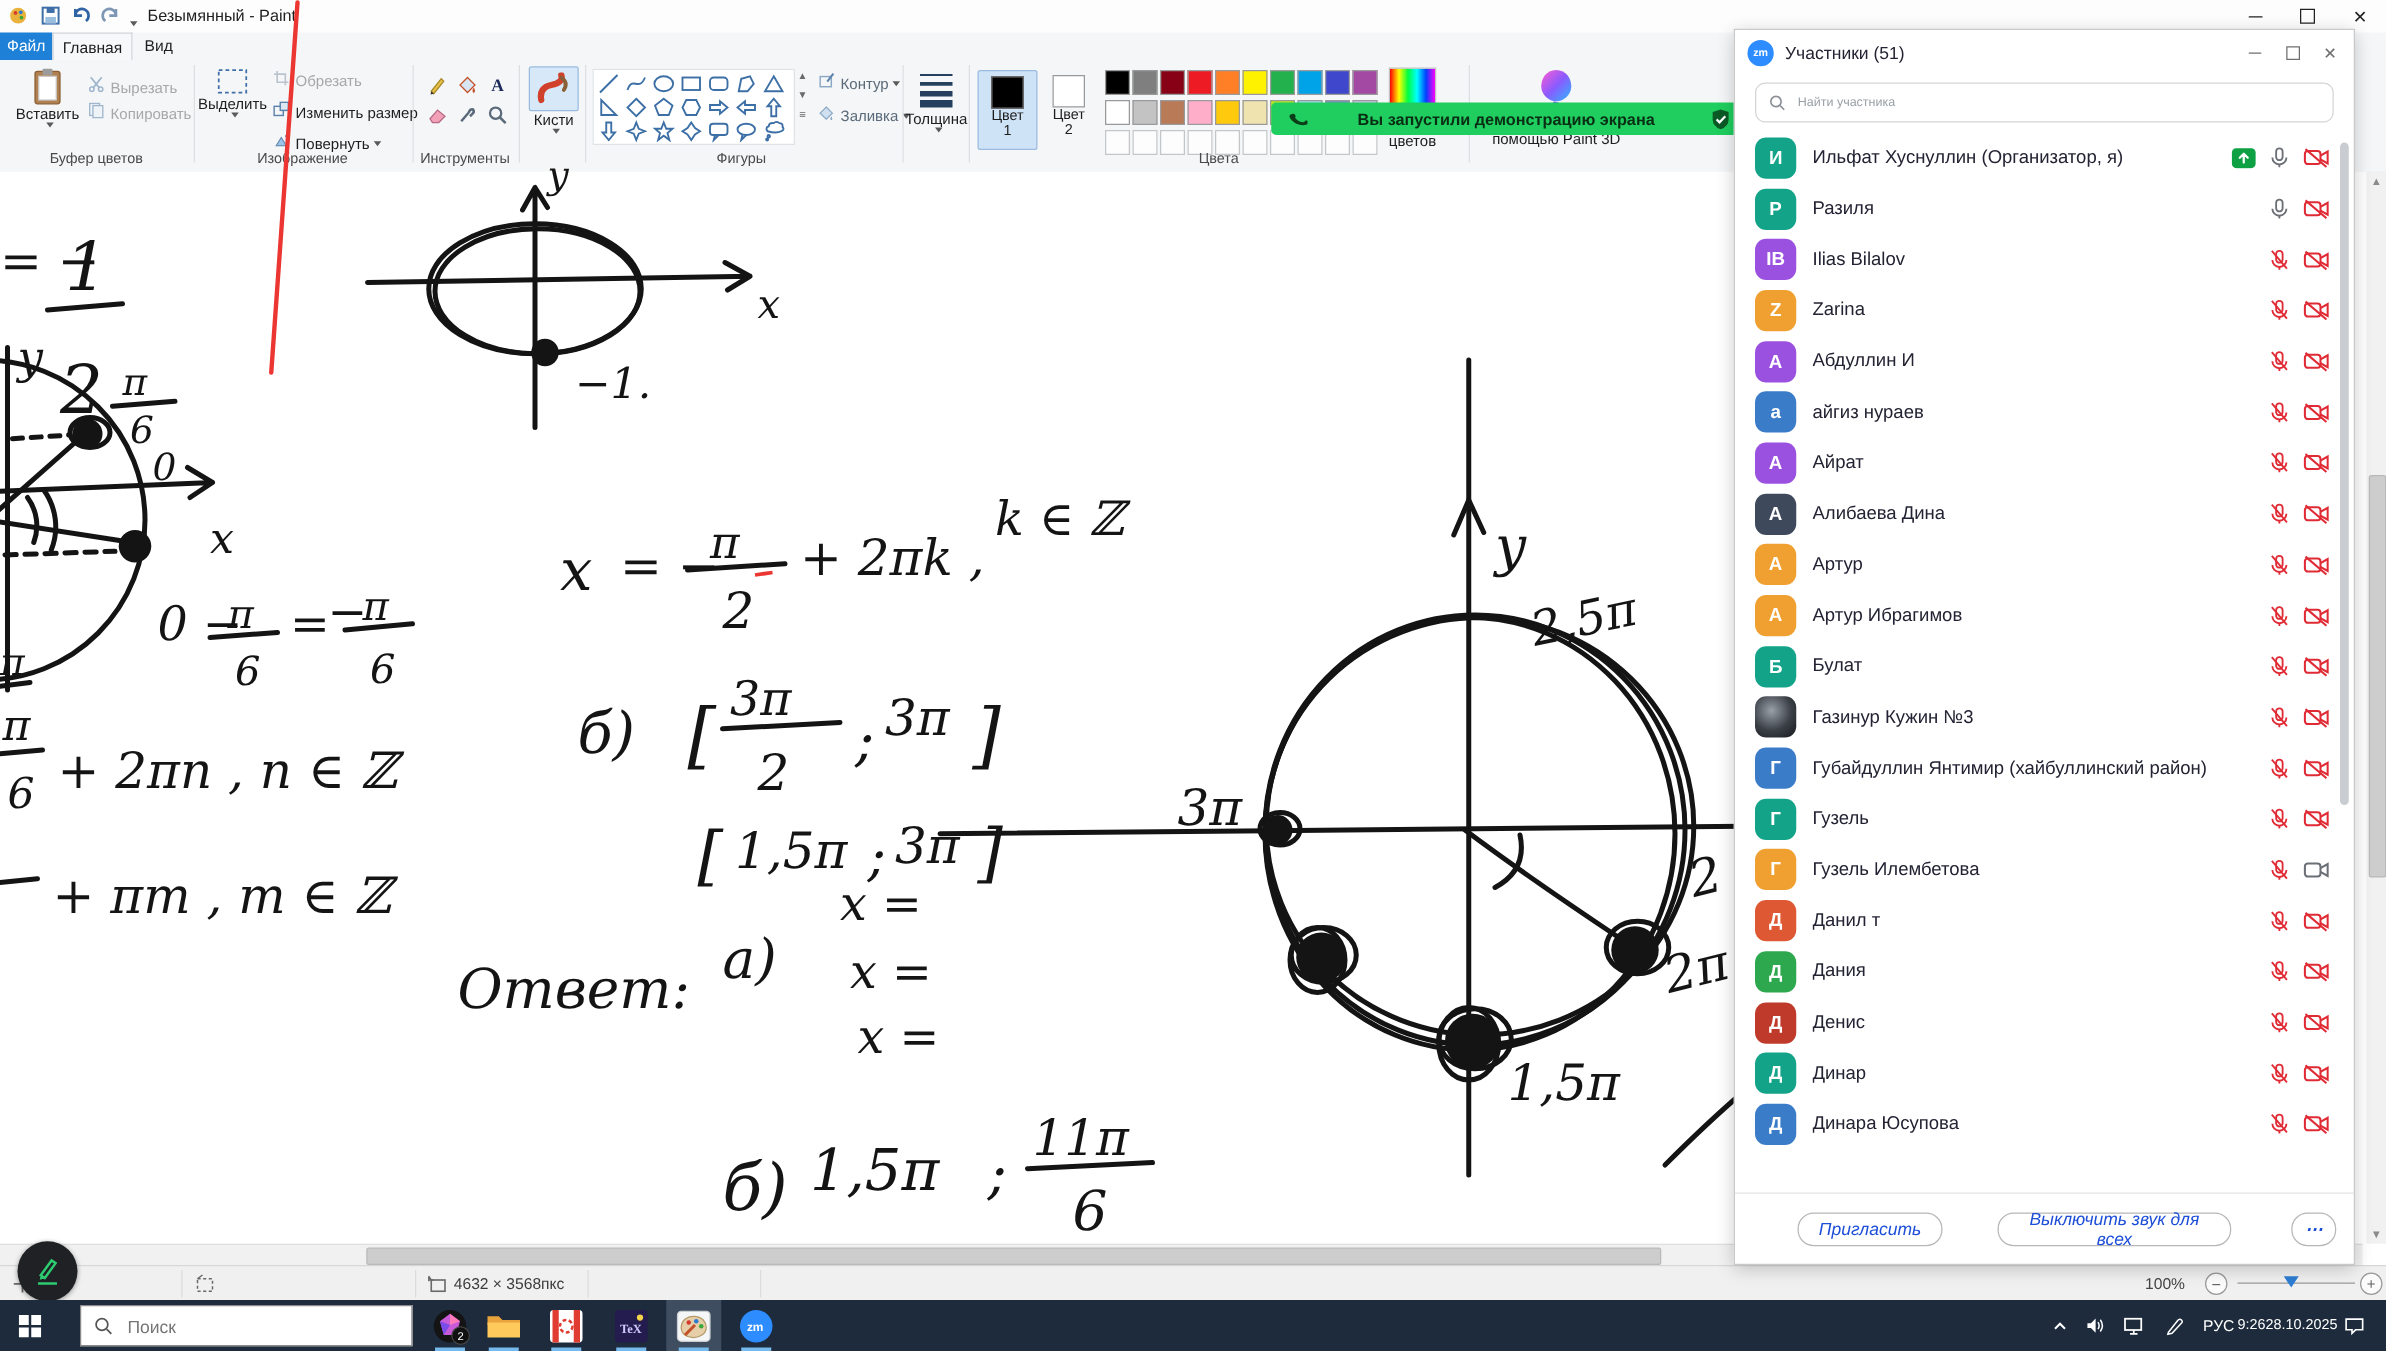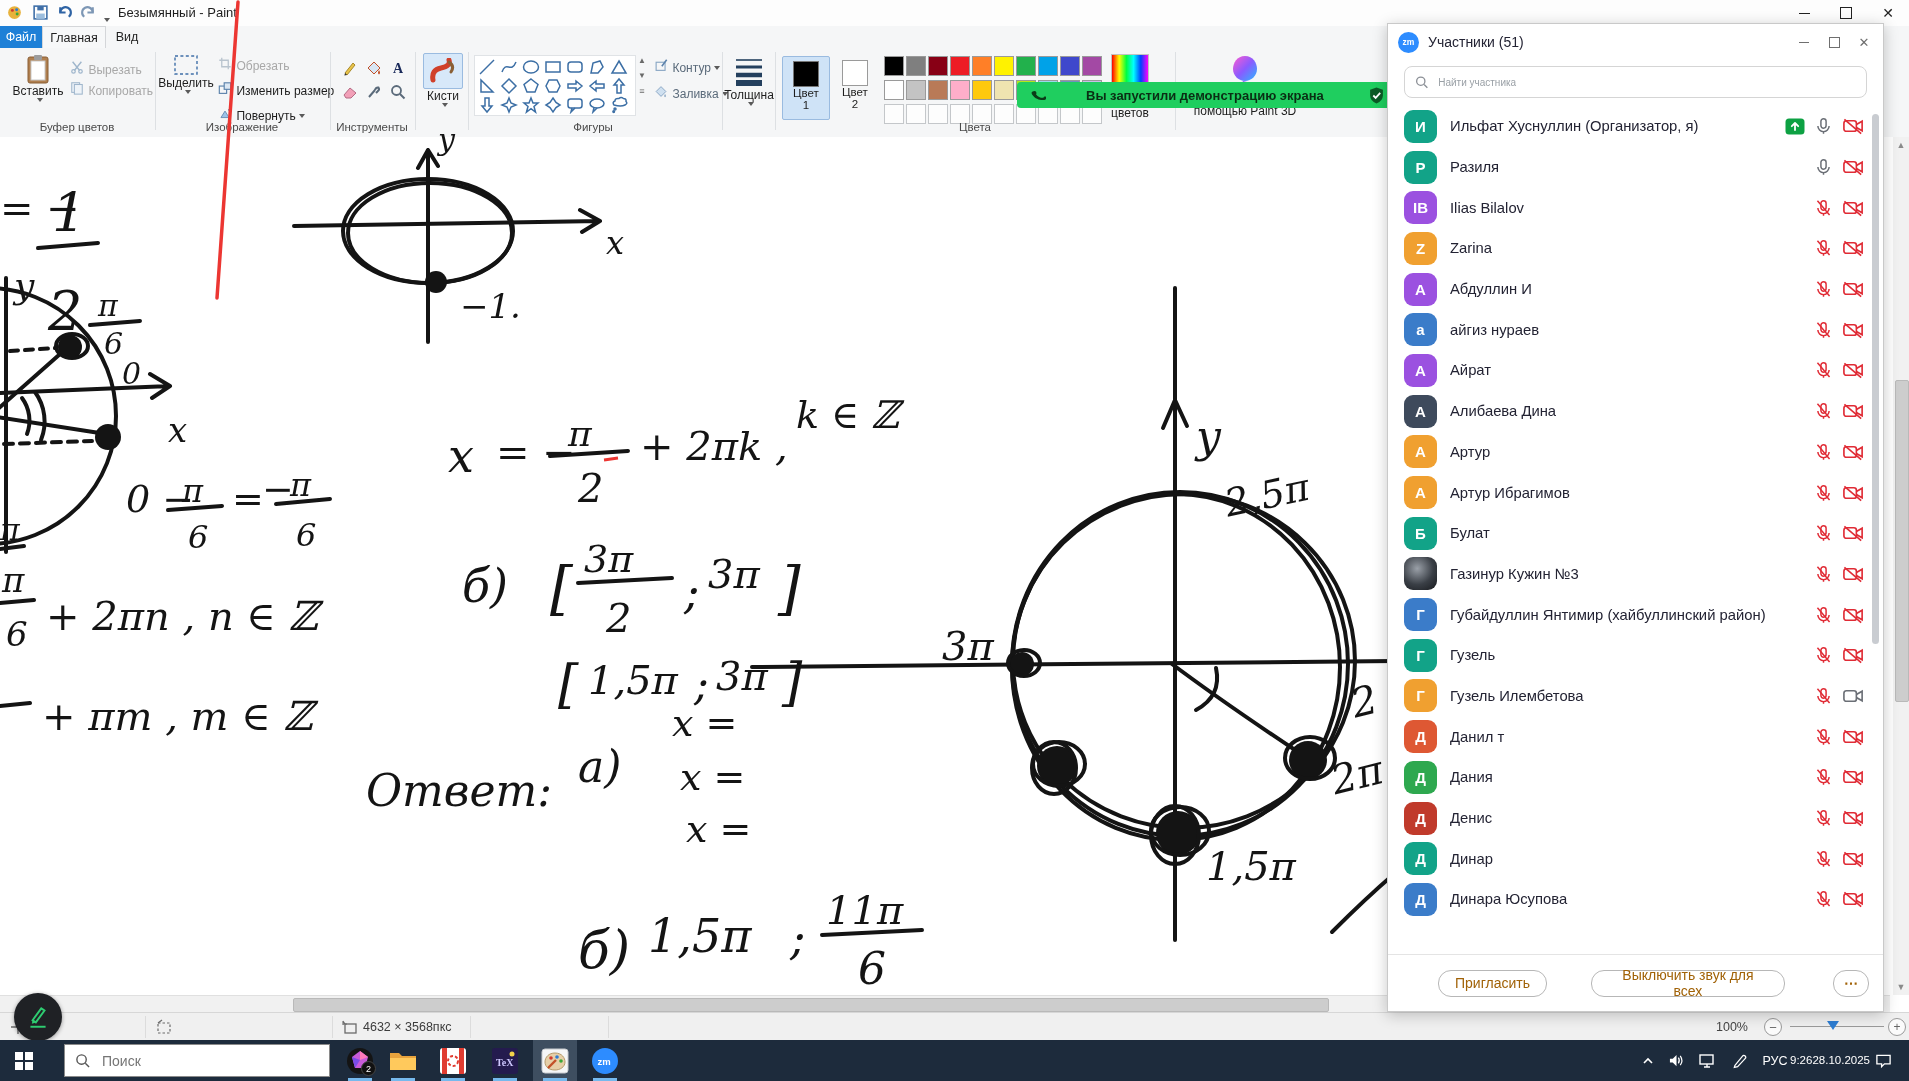--- a/index.html
+++ b/index.html
@@ -56,21 +56,21 @@
   .searchbox{height:30px;border:1px solid #d5d5d5;border-radius:8px;background:#fff;display:flex;align-items:center;padding:0 10px;}
   .searchbox input{border:none;outline:none;font-size:10px;color:#333;width:100%;background:transparent;font-family:"Liberation Sans",sans-serif;}
   .searchbox input::placeholder{color:#9aa0a6;}
   .plist{flex:1;overflow:hidden;position:relative;}
   .p-row{height:40.7px;display:flex;align-items:center;padding:0 18px 0 16px;}
   .p-avatar{width:33px;height:33px;border-radius:9px;color:#fff;font-size:15px;font-weight:bold;display:flex;align-items:center;justify-content:center;flex:none;}
   .p-name{margin-left:13px;font-size:14.8px;color:#232333;white-space:nowrap;overflow:hidden;flex:1;}
   .p-icons{display:flex;align-items:center;gap:9px;flex:none;}
   .pscroll{position:absolute;right:4px;top:8px;width:7px;height:530px;background:#c9ccd1;border-radius:4px;}
   .panel-foot{height:56px;border-top:1px solid #e4e4e4;display:flex;align-items:center;padding:0 14px;gap:0;position:relative;}
-  .pbtn{border:1px solid #b7b7b7;border-radius:13px;background:#fff;font-size:14px;color:#a16207;height:27px;padding:0 16px;display:flex;align-items:center;font-family:"Liberation Sans",sans-serif;}
+  .pbtn{border:1px solid #b7b7b7;border-radius:13px;background:#fff;font-size:14px;color:#1d4ed8;height:27px;padding:0 16px;display:flex;align-items:center;font-family:"Liberation Sans",sans-serif;font-style:italic;}
   
   .taskbar{position:absolute;left:0;top:1040px;width:100%;height:41px;background:#1d2b3c;z-index:10;display:flex;align-items:center;}
   .tb-start{width:48px;height:41px;display:flex;align-items:center;justify-content:center;}
   .tb-search{position:absolute;left:64px;top:4px;width:266px;height:33px;background:#fff;border:1px solid #8a8a8a;display:flex;align-items:center;padding:0 10px;box-sizing:border-box;}
   .tb-search input{border:none;outline:none;font-size:14px;color:#444;margin-left:10px;width:170px;font-family:"Liberation Sans",sans-serif;}
   .tb-app{position:absolute;top:0;width:44px;height:41px;display:flex;align-items:center;justify-content:center;}
   .tb-app .under{position:absolute;bottom:0;left:10px;width:24px;height:3px;background:#76b9ed;}
   .tb-app.focused{background:#3e4e60;}
   .tray{position:absolute;right:0;top:0;height:41px;display:flex;align-items:center;color:#fff;}
   .tray-item{display:flex;align-items:center;justify-content:center;height:41px;}

